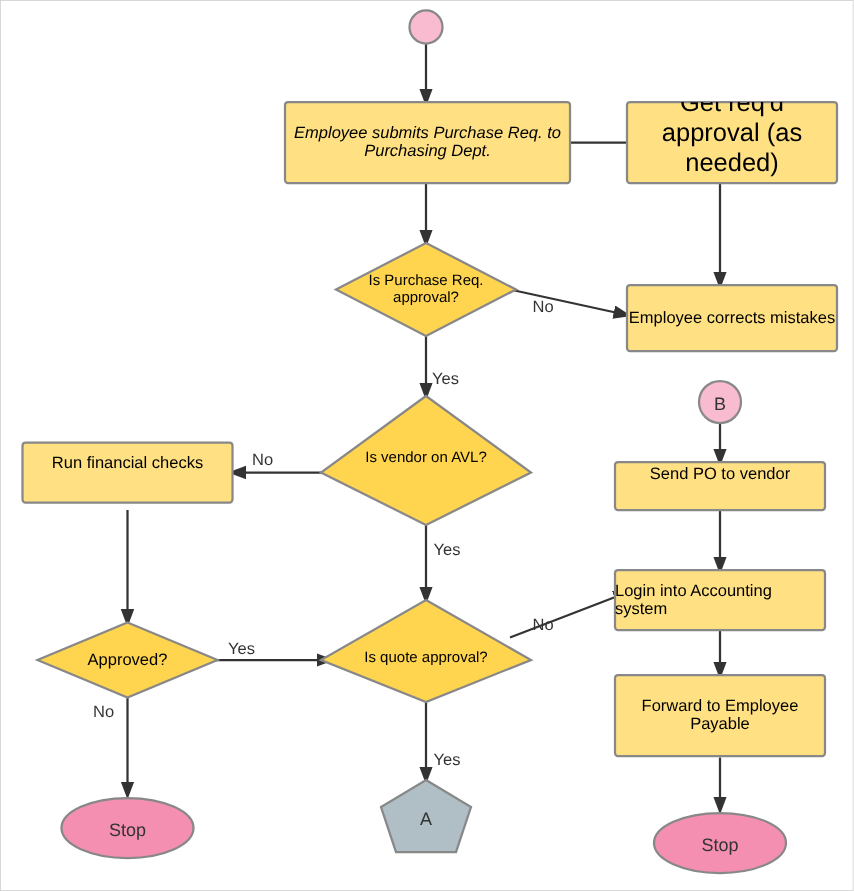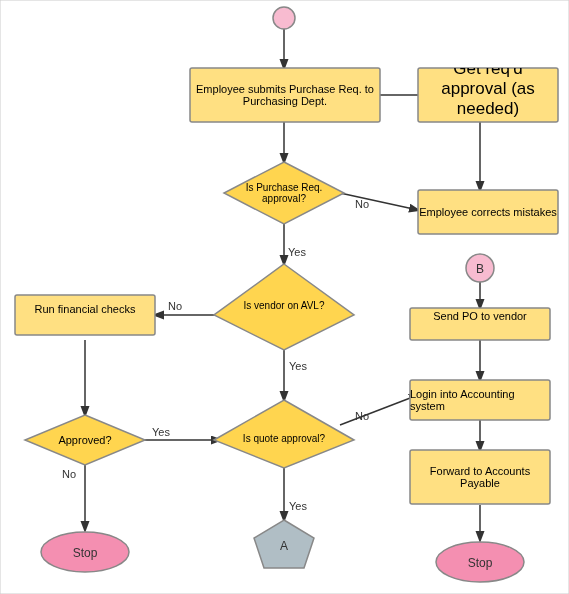--- a/index.html
+++ b/index.html
@@ -69,21 +69,21 @@
     <defs>
       <marker id="arrow" markerWidth="8" markerHeight="8" refX="6" refY="3" orient="auto">
         <path d="M0,0 L0,6 L8,3 z" fill="#333"></path>
       </marker>
     </defs>
 
     <circle cx="284" cy="18" r="11" fill="#F8BBD0" stroke="#888" stroke-width="1.5"></circle>
 
     <rect x="190" y="68" width="190" height="54" rx="2" fill="#FFE082" stroke="#888" stroke-width="1.5"></rect>
     <foreignObject x="190" y="68" width="190" height="54">
-      <div xmlns="http://www.w3.org/1999/xhtml" style="display:flex;align-items:center;justify-content:center;height:54px;font-size:11px;text-align:center;padding:2px 6px;">Employee submits Purchase Req. to Purchasing Dept.</div>
+      <div xmlns="http://www.w3.org/1999/xhtml" style="display:flex;align-items:center;justify-content:center;height:54px;font-size:11px;text-align:center;padding:2px 6px;font-style:italic;">Employee submits Purchase Req. to Purchasing Dept.</div>
     </foreignObject>
 
     <rect x="418" y="68" width="140" height="54" rx="2" fill="#FFE082" stroke="#888" stroke-width="1.5"></rect>
     <foreignObject x="418" y="68" width="140" height="54">
       <div xmlns="http://www.w3.org/1999/xhtml" style="display:flex;align-items:center;justify-content:center;height:42px;font-size:17px;text-align:center;padding:2px 4px;">Get req'd approval (as needed)</div>
     </foreignObject>
 
     <polygon points="284,162 344,193 284,224 224,193" fill="#FFD54F" stroke="#888" stroke-width="1.5"></polygon>
     <foreignObject x="224" y="162" width="120" height="62">
       <div xmlns="http://www.w3.org/1999/xhtml" style="display:flex;align-items:center;justify-content:center;height:62px;font-size:10px;text-align:center;">Is Purchase Req. approval?</div>
@@ -138,21 +138,21 @@
 
     <text x="289" y="510" font-size="11" fill="#333">Yes</text>
 
     <rect x="410" y="380" width="140" height="40" rx="2" fill="#FFE082" stroke="#888" stroke-width="1.5"></rect>
     <foreignObject x="410" y="380" width="140" height="40">
       <div xmlns="http://www.w3.org/1999/xhtml" style="display:flex;align-items:center;justify-content:center;height:40px;font-size:11px;">Login into Accounting system</div>
     </foreignObject>
 
     <rect x="410" y="450" width="140" height="54" rx="2" fill="#FFE082" stroke="#888" stroke-width="1.5"></rect>
     <foreignObject x="410" y="450" width="140" height="54">
-      <div xmlns="http://www.w3.org/1999/xhtml" style="display:flex;align-items:center;justify-content:center;height:54px;font-size:11px;text-align:center;">Forward to Accounts Payable</div>
+      <div xmlns="http://www.w3.org/1999/xhtml" style="display:flex;align-items:center;justify-content:center;height:54px;font-size:11px;text-align:center;">Forward to Employee Payable</div>
     </foreignObject>
 
     <ellipse cx="85" cy="552" rx="44" ry="20" fill="#F48FB1" stroke="#888" stroke-width="1.5"></ellipse>
     <text x="85" y="557" font-size="12" text-anchor="middle" fill="#333">Stop</text>
 
     <polygon points="284,520 314,538 304,568 264,568 254,538" fill="#B0BEC5" stroke="#888" stroke-width="1.5"></polygon>
     <text x="284" y="550" font-size="12" text-anchor="middle" fill="#333">A</text>
 
     <ellipse cx="480" cy="562" rx="44" ry="20" fill="#F48FB1" stroke="#888" stroke-width="1.5"></ellipse>
     <text x="480" y="567" font-size="12" text-anchor="middle" fill="#333">Stop</text>

